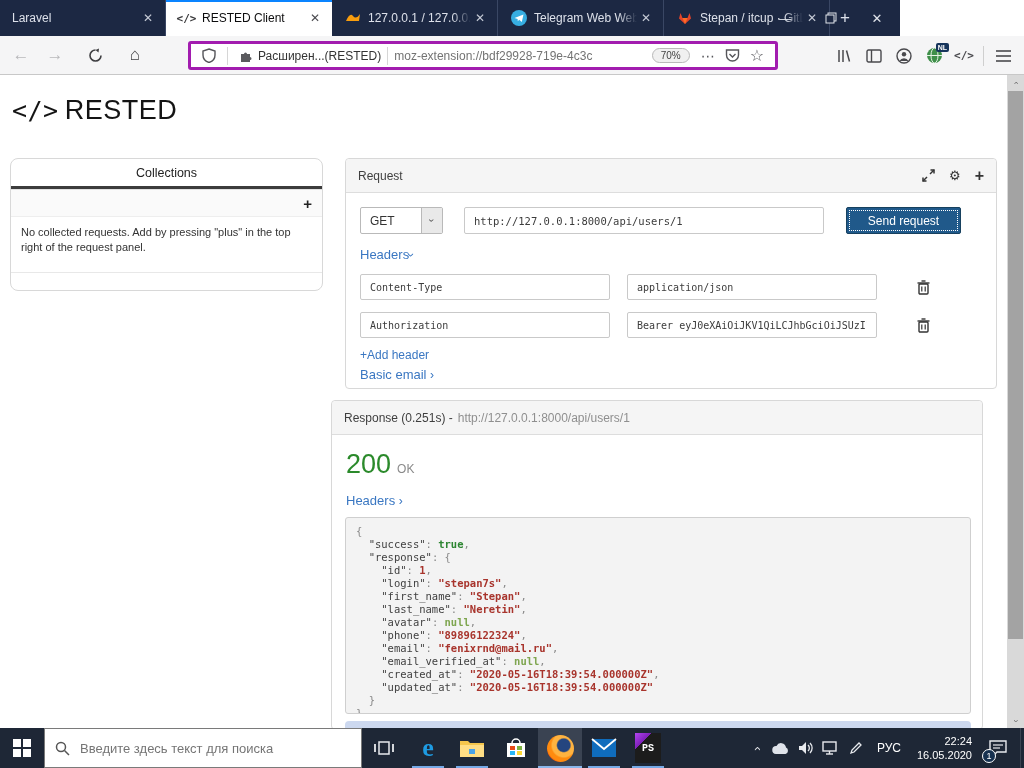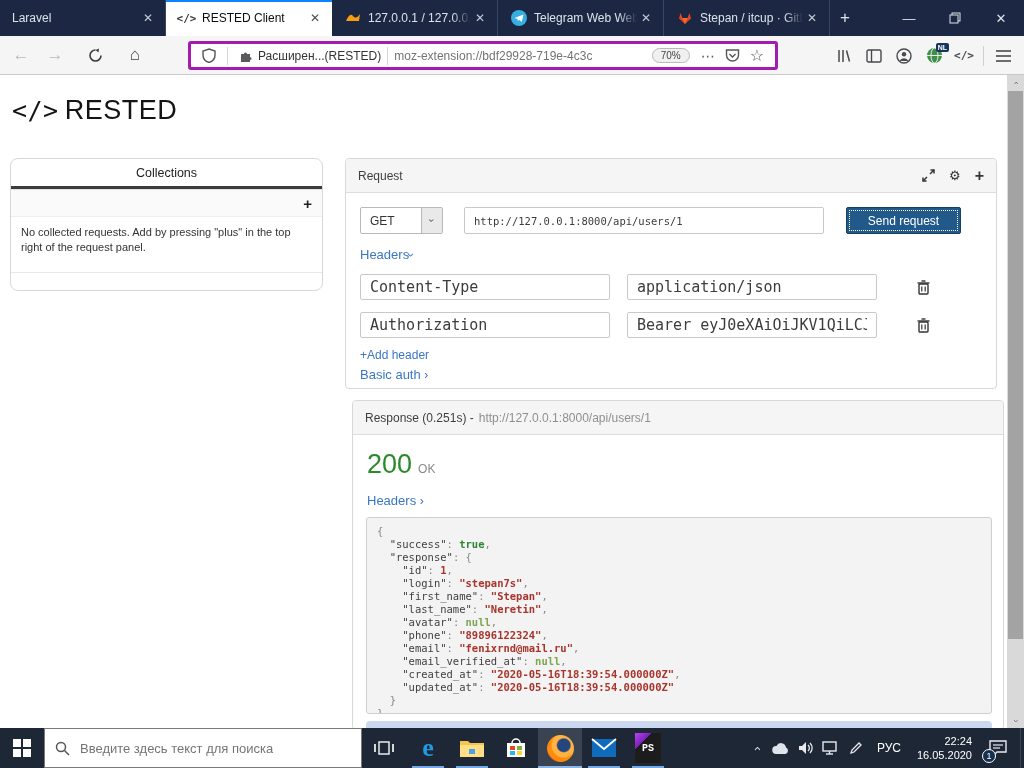--- a/index.html
+++ b/index.html
@@ -1,21 +1,21 @@
 <!DOCTYPE html>
 <html><head>
 <meta charset="utf-8">
 <style>
   * { margin:0; padding:0; box-sizing:border-box; }
   html,body { width:1024px; height:768px; overflow:hidden; }
   body { font-family:"Liberation Sans", sans-serif; background:#fff; }
   .screen { position:relative; width:1024px; height:768px; overflow:hidden; }
 
   
-  .titlebar { position:absolute; left:0; top:0; width:1024px; height:36px; background:#1c2843; display:flex;align-items:flex-end; }
+  .titlebar { position:absolute; left:0; top:0; width:900px; height:36px; background:#1c2843; display:flex;align-items:flex-end; }
   .tab { position:relative; width:166px; height:36px; display:flex; align-items:center; padding:0 8px 0 12px; color:#dde1ea; font-size:12px; border-right:1px solid #3a4764; cursor:default; }
   .tab .tab-title { flex:1; overflow:hidden; white-space:nowrap; -webkit-mask-image:linear-gradient(to right,#000 82%,transparent); mask-image:linear-gradient(to right,#000 82%,transparent); }
   .tab .tab-close { width:18px; height:18px; line-height:18px; text-align:center; font-size:12px; color:#c6cbd6; }
   .tab.active { background:#fff; color:#0c0c0d; border-right:none; }
   .tab.active::before { content:""; position:absolute; left:0; top:0; width:100%; height:2px; background:#0a84ff; }
   .tab.active .tab-close { color:#4a4a4f; }
   .favicon { width:17px; height:17px; margin-right:7px; flex:0 0 auto; display:flex; align-items:center; justify-content:center; }
   .fav-code { font-family:"DejaVu Sans Mono",monospace; font-size:11px; font-weight:bold; color:#3b3b3d; }
   .newtab-btn { width:30px; height:36px; color:#dde1ea; font-size:17px; display:flex; align-items:center; justify-content:center; }
   .win-controls { position:absolute; right:0; top:0; height:36px; display:flex; }
@@ -70,27 +70,27 @@
   .method-arrow { width:21px; background:#e9e9e9; border-left:1px solid #b9b9b9; display:flex; align-items:center; justify-content:center; color:#555; font-size:10px; }
   .rot90 { display:inline-block; transform:rotate(90deg); }
   .url-input { position:absolute; left:118px; top:14px; width:360px; height:27px; border:1px solid #c9c9c9; border-radius:2px; font-family:"DejaVu Sans Mono",monospace; font-size:10.5px; color:#3c3c3c; padding:0 9px; }
   .send-btn { position:absolute; left:500px; top:14px; width:115px; height:27px; background:#20598a; color:#fff; font-size:12px; border:1px solid #17415f; border-radius:2px; outline:1px dotted #fff; outline-offset:-4px; font-family:"Liberation Sans",sans-serif; }
   .link { color:#3a77c2; font-size:13px; cursor:pointer; }
   .link-sm { color:#3a77c2; font-size:12px; cursor:pointer; }
   .headers-link { position:absolute; left:14px; top:54px; }
   .chev { font-size:12px; }
   .hdr-row { position:absolute; left:14px; display:flex; align-items:center; }
   .hdr-row1 { top:81px; } .hdr-row2 { top:119px; }
-  .hdr-input { width:250px; height:26px; border:1px solid #c9c9c9; border-radius:2px; font-family:"DejaVu Sans Mono",monospace; font-size:15px; color:#3c3c3c; padding:0 9px; margin-right:17px; }
+  .hdr-input { width:250px; height:26px; border:1px solid #c9c9c9; border-radius:2px; font-family:"DejaVu Sans Mono",monospace; font-size:10px; color:#3c3c3c; padding:0 9px; margin-right:17px; }
   .trash { margin-left:23px; }
   .addheader-link { position:absolute; left:14px; top:155px; }
   .basicauth-link { position:absolute; left:14px; top:174px; }
 
   
-  .response-panel { left:352px; top:325px; width:652px; height:330px; overflow:hidden; }
+  .response-panel { left:331px; top:325px; width:652px; height:330px; overflow:hidden; }
   .resp-title { color:#3f3f3f; }
   .resp-url { color:#8f8f8f; margin-left:5px; }
   .status-row { position:absolute; left:14px; top:48px; display:flex; align-items:baseline; }
   .status-code { font-size:27px; color:#2b8a2b; }
   .status-text { font-size:12px; color:#8a8a8a; margin-left:6px; }
   .resp-headers-link { position:absolute; left:14px; top:92px; }
   .json-box { position:absolute; left:13px; top:116px; width:626px; height:197px; background:#f3f3f3; border:1px solid #cfcfcf; border-radius:3px; padding:7px 10px; font-family:"DejaVu Sans Mono",monospace; font-size:10.5px; line-height:13px; white-space:pre; overflow:hidden; }
   .tok-p { color:#8a8a8a; }
   .tok-k { color:#3f3f3f; }
   .tok-s { color:#a8342c; font-weight:bold; }
@@ -328,21 +328,21 @@
                 <line x1="0.5" y1="3" x2="12.5" y2="3" stroke="#333" stroke-width="1.4"></line>
                 <line x1="4.5" y1="1" x2="8.5" y2="1" stroke="#333" stroke-width="1.4"></line>
                 <line x1="4.8" y1="6.5" x2="4.8" y2="11.5" stroke="#333" stroke-width="1.2"></line>
                 <line x1="8.2" y1="6.5" x2="8.2" y2="11.5" stroke="#333" stroke-width="1.2"></line>
               </svg>
           </span>
         </div>
 
         <div class="addheader-link link-sm">+Add header</div>
         <div class="basicauth-link link">
-          <span>Basic auth</span> <span class="chev">›</span>
+          <span>Basic email</span> <span class="chev">›</span>
         </div>
       </div>
     </div>
 
     <div class="panel response-panel">
       <div class="panel-header">
         <span class="resp-title">Response (0.251s) -</span>
         <span class="resp-url">http://127.0.0.1:8000/api/users/1</span>
       </div>
       <div class="status-row">

